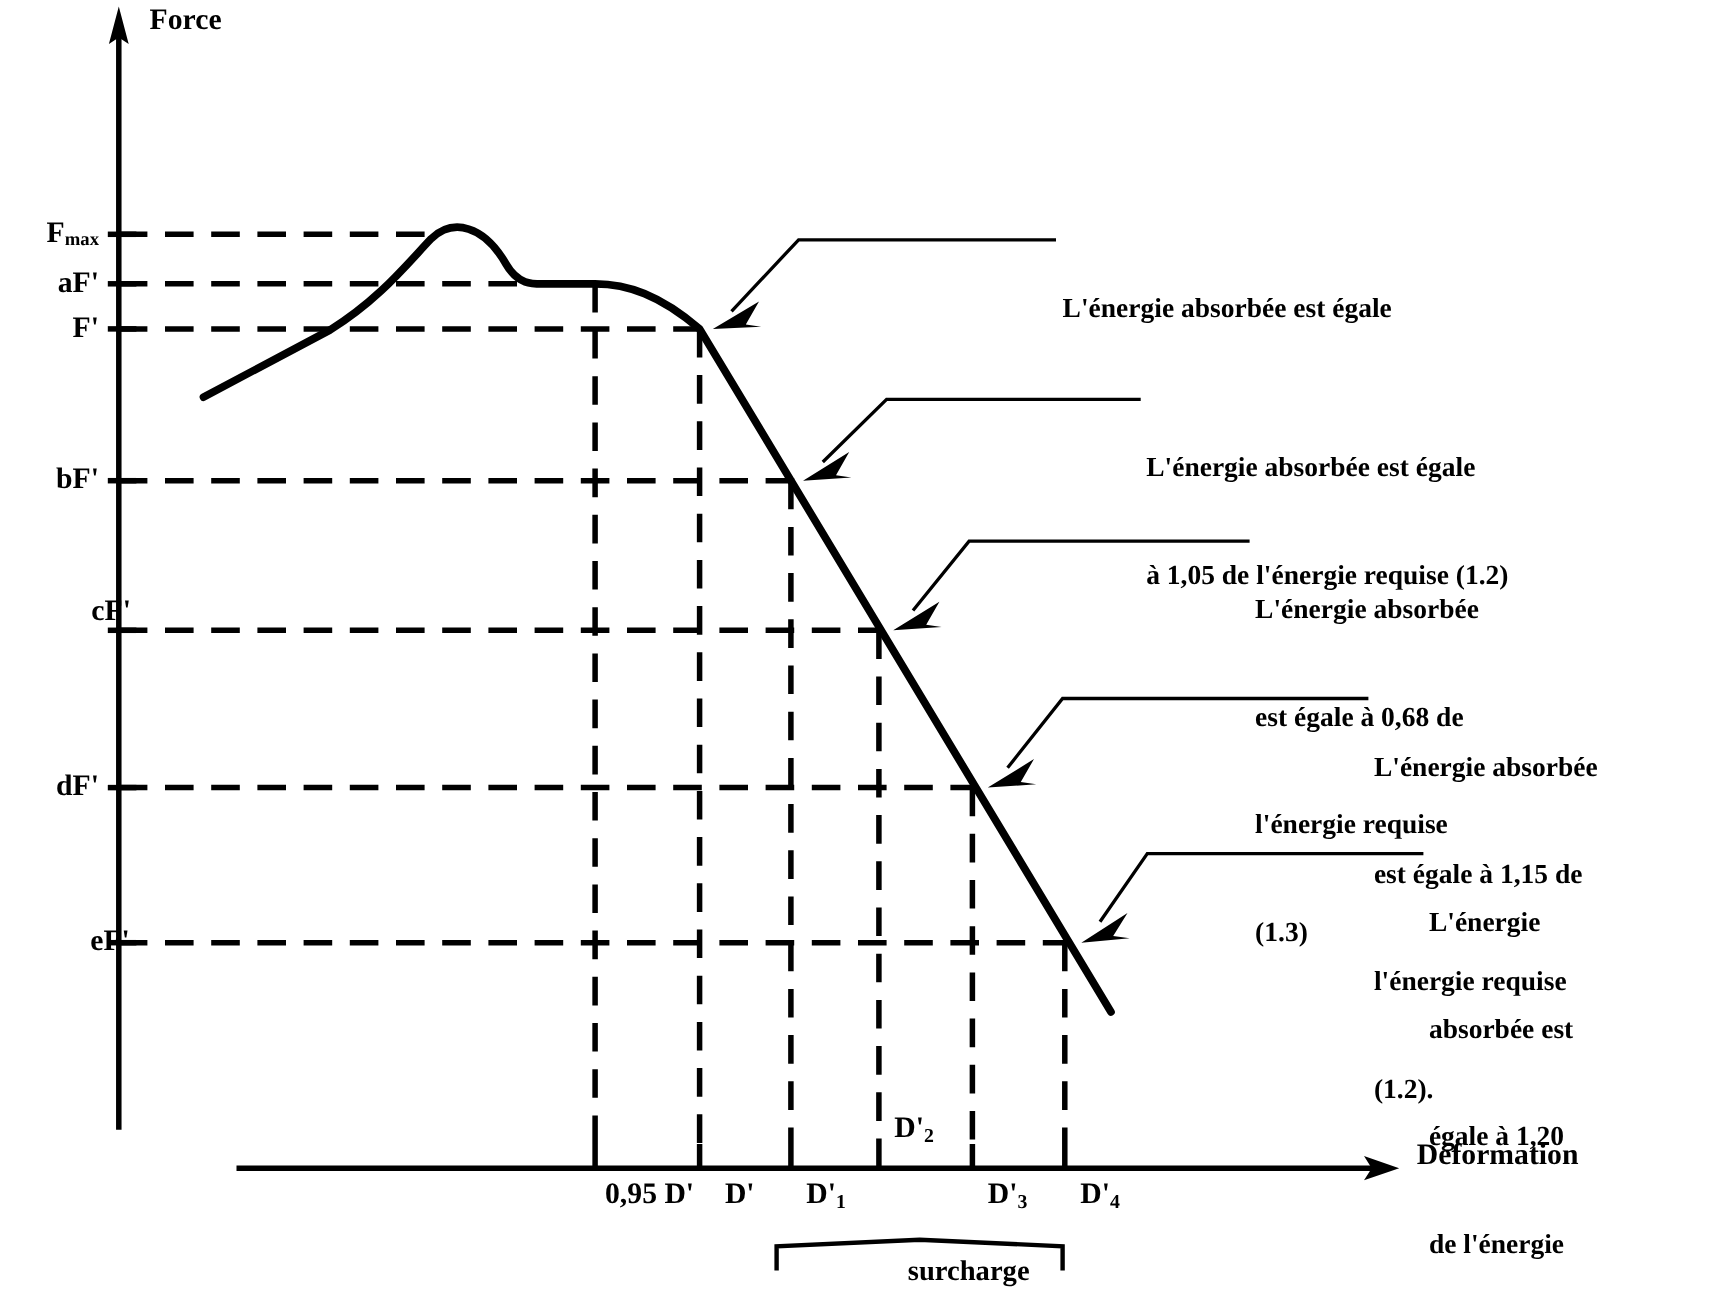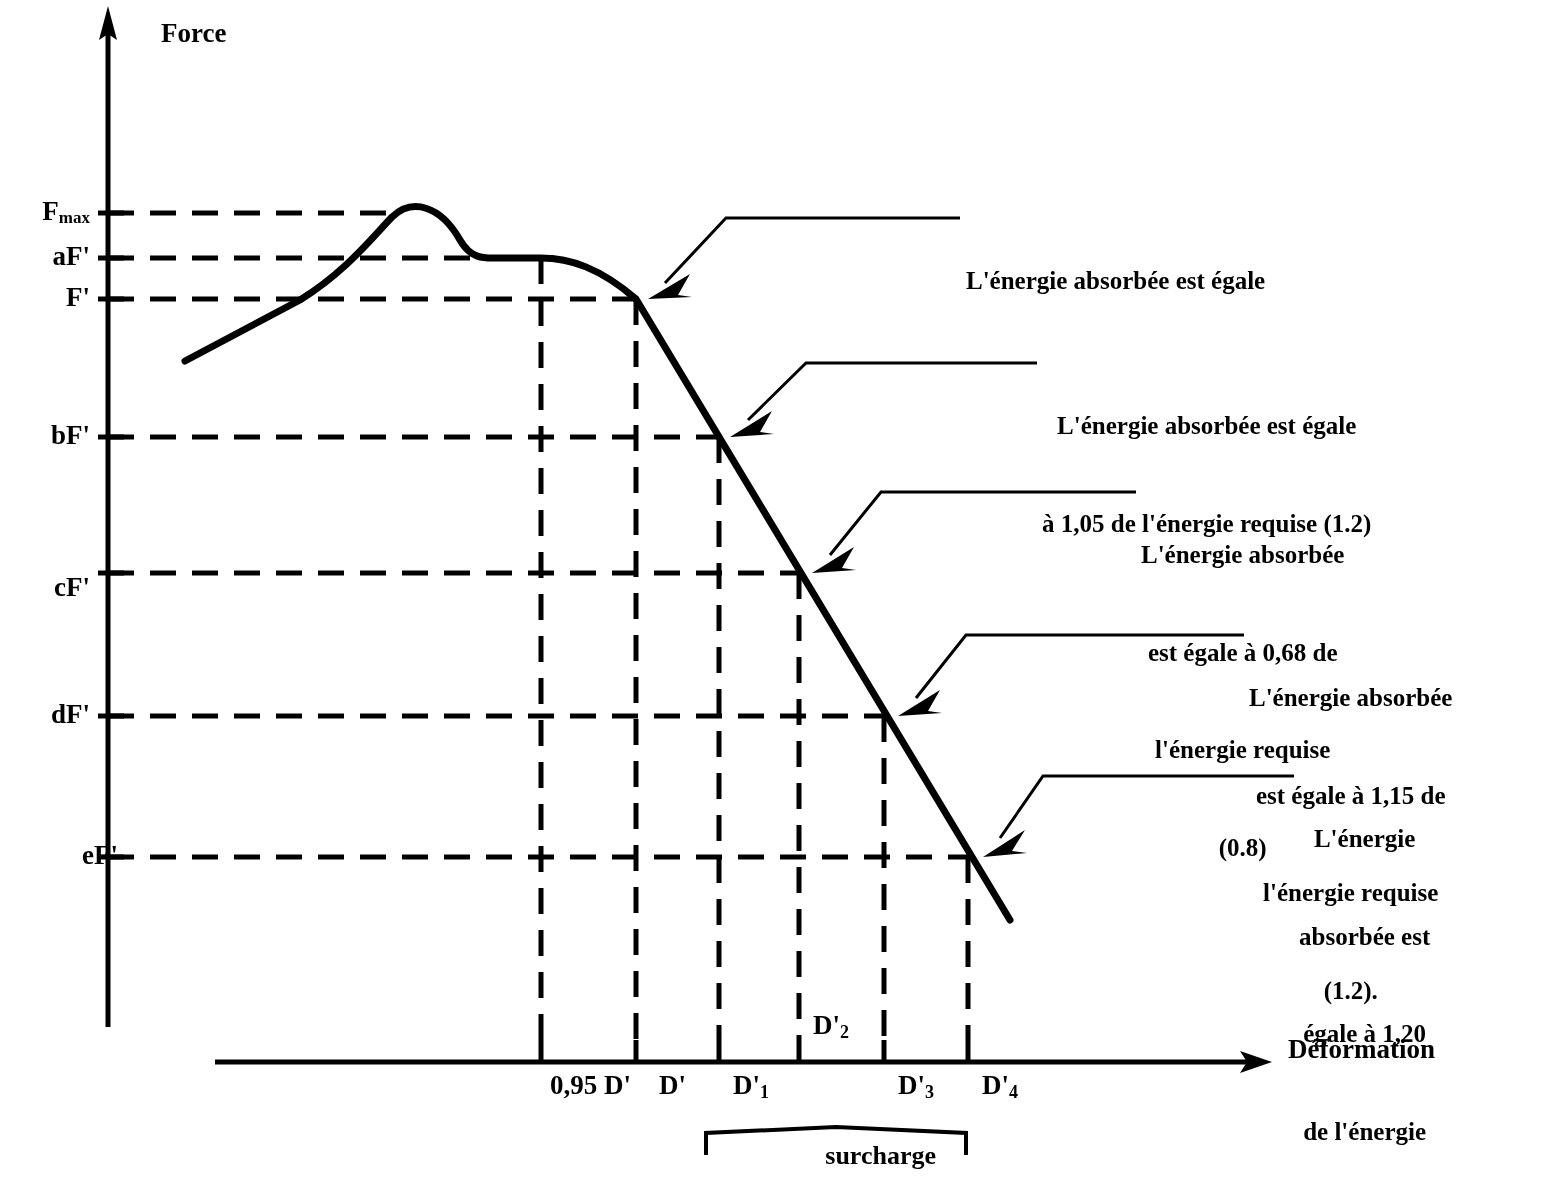--- a/index.html
+++ b/index.html
@@ -7,21 +7,21 @@
        font-family:"Liberation Serif",serif;color:#000;}
   #stage{position:absolute;left:0;top:0;width:1561px;height:1189px;}
   svg.layer{position:absolute;left:0;top:0;width:1561px;height:1189px;}
   .lbl{position:absolute;white-space:pre;font-family:"Liberation Serif",serif;
        font-weight:bold;color:#000;line-height:1.0;}
   .ytick{font-size:27px;text-align:right;}
   .ytick sub{font-size:17px;vertical-align:baseline;position:relative;top:3px;font-weight:bold;}
   .xtick{font-size:27px;text-align:right;}
   .xtick sub{font-size:18px;vertical-align:baseline;position:relative;top:4px;}
   .axtitle{font-size:27px;font-weight:bold;}
-  .anno{font-size:25px;font-weight:bold;line-height:1.30;text-align:center;}
+  .anno{font-size:25px;font-weight:bold;line-height:1.30;}
   .surch{font-size:26px;font-weight:bold;}
 </style>
 </head>
 <body>
 
 <div id="stage">
 
   <svg class="layer" viewBox="0 0 1561 1189">
 
     <g>
@@ -104,29 +104,29 @@
     <g stroke="#000" stroke-width="3" fill="none">
       <path d="M 1294,776 L 1043,776 L 1000,838"></path>
       <polygon points="983,857 1025,830 1012,851 1027,853" fill="#000" stroke="none"></polygon>
     </g>
 
     <g stroke="#000" stroke-width="4" fill="none">
       <path d="M 706,1155 L 706,1133 L 836,1127 L 966,1133 L 966,1155"></path>
     </g>
   </svg>
 
-  <div class="lbl axtitle" style="left:136px;top:20px;margin-left:25px;">Force</div>
+  <div class="lbl axtitle" style="left:136px;top:4px;">Force</div>
 
   <div class="lbl axtitle" style="left:1288px;top:1036px;">Déformation</div>
 
   <div class="lbl ytick" style="left:0px;top:198px;width:90px;"><span>F<sub>max</sub></span></div>
   <div class="lbl ytick" style="left:0px;top:243px;width:90px;">aF'</div>
   <div class="lbl ytick" style="left:0px;top:284px;width:90px;">F'</div>
   <div class="lbl ytick" style="left:0px;top:422px;width:90px;">bF'</div>
-  <div class="lbl ytick" style="left:0px;top:574px;width:90px;">cF'</div>
+  <div class="lbl ytick" style="left:0px;top:542px;width:90px;padding-left:29px;">cF'</div>
   <div class="lbl ytick" style="left:0px;top:701px;width:90px;">dF'</div>
   <div class="lbl ytick" style="left:0px;top:842px;width:90px;margin-left:28px;">eF'</div>
 
   <div class="lbl xtick" style="left:451px;top:1072px;width:180px;">0,95 D'</div>
   <div class="lbl xtick" style="left:586px;top:1072px;width:100px;">D'</div>
   <div class="lbl xtick" style="left:669px;top:1072px;width:100px;">D'<sub>1</sub></div>
   <div class="lbl xtick" style="left:749px;top:1012px;width:100px;">D'<sub>2</sub></div>
   <div class="lbl xtick" style="left:834px;top:1072px;width:100px;">D'<sub>3</sub></div>
   <div class="lbl xtick" style="left:918px;top:1072px;width:100px;">D'<sub>4</sub></div>
 
@@ -136,21 +136,21 @@
 
   <div class="lbl anno" style="left:1042px;top:345px;">
     <div>L'énergie absorbée est égale</div>
     <div>à 1,05 de l'énergie requise (1.2)</div>
   </div>
 
   <div class="lbl anno" style="left:1141px;top:474px;">
     <div>L'énergie absorbée</div>
     <div>est égale à 0,68 de</div>
     <div>l'énergie requise</div>
-    <div>(0.8)</div>
+    <div>(1.3)</div>
   </div>
 
   <div class="lbl anno" style="left:1249px;top:617px;">
     <div>L'énergie absorbée</div>
     <div>est égale à 1,15 de</div>
     <div>l'énergie requise</div>
     <div>(1.2).</div>
   </div>
 
   <div class="lbl anno" style="left:1299px;top:758px;">

